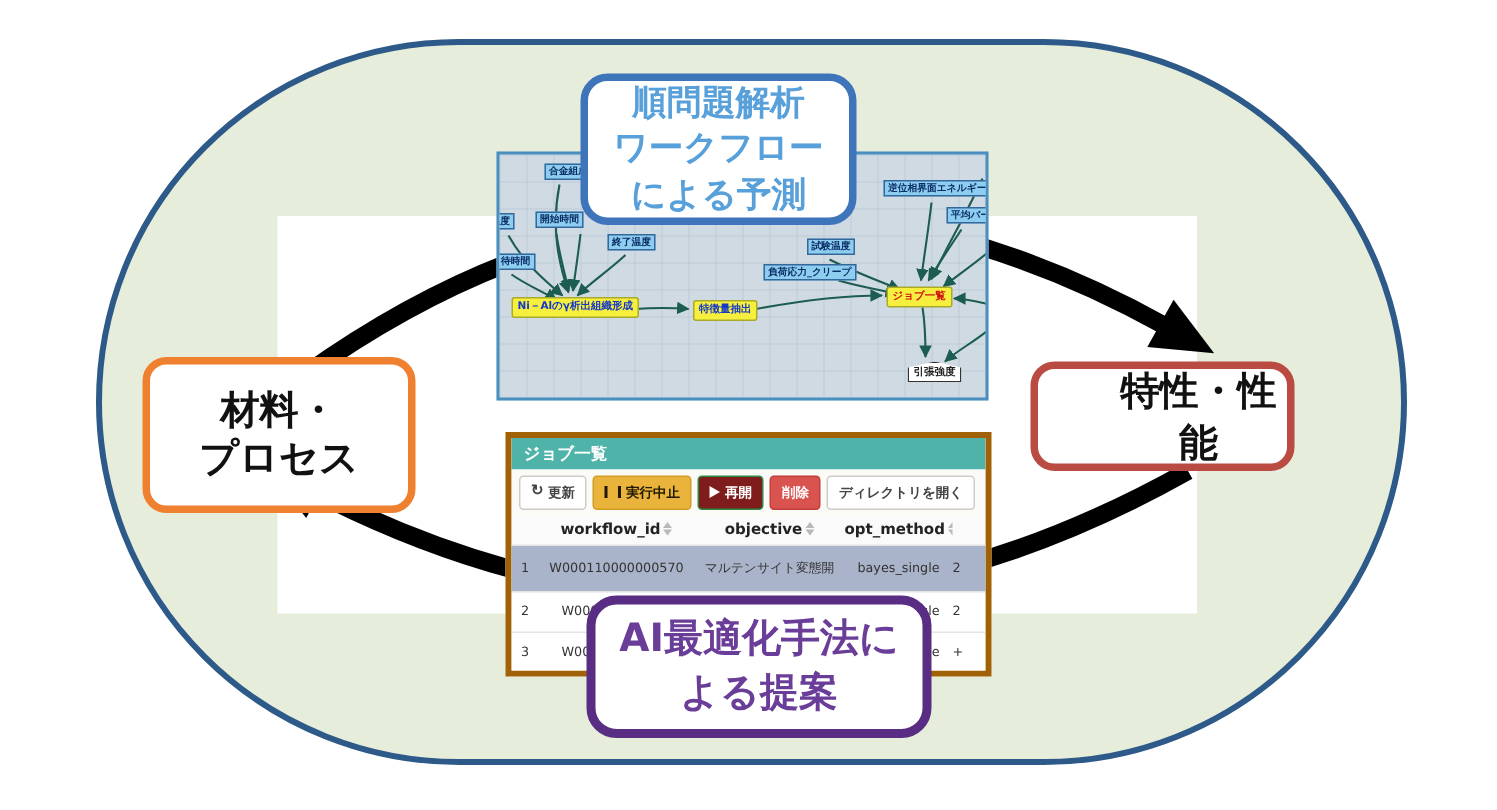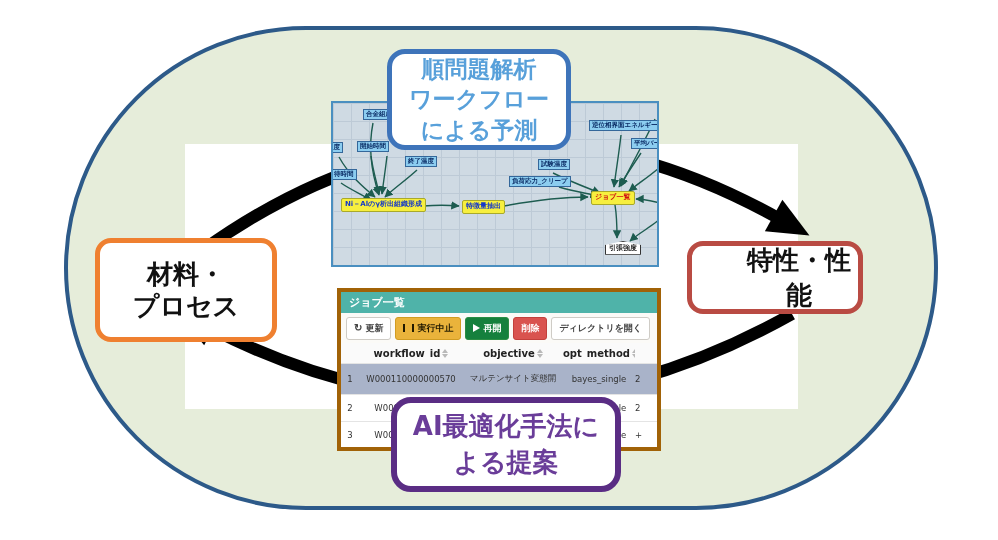--- a/index.html
+++ b/index.html
@@ -27,21 +27,21 @@
 
   
   .job-panel{position:absolute;left:337px;top:288px;width:324px;height:163px;box-sizing:border-box;
     border:4px solid #a16207;background:#fff;overflow:hidden;font-size:9px;color:#333;}
   .job-title{height:21px;background:#4fb3a9;color:#fff;font-size:11px;font-weight:700;
     display:flex;align-items:center;padding-left:8px;}
   .job-toolbar{height:30px;display:flex;align-items:center;gap:4px;padding:0 5px;background:#fbfaf7;}
   .btn{display:inline-flex;align-items:center;gap:3px;font-size:9px;font-weight:700;border-radius:3px;
     padding:4px 7px;border:1px solid #cfccc6;background:#fff;color:#444;cursor:pointer;white-space:nowrap;}
   .btn-warn{background:#eab33b;border-color:#d19c22;color:#221a00;}
-  .btn-ok{background:#15803d;border-color:#2b8d44;color:#fff;}
+  .btn-ok{background:#7f1d1d;border-color:#2b8d44;color:#fff;}
   .btn-danger{background:#d9534f;border-color:#c2403c;color:#fff;}
   .icon-refresh{font-weight:700;font-size:10px;line-height:1;}
   .icon-pause{display:inline-block;width:7px;height:8px;border-left:2.5px solid #221a00;border-right:2.5px solid #221a00;}
   .icon-play{display:inline-block;width:0;height:0;border-top:4px solid transparent;border-bottom:4px solid transparent;border-left:7px solid #fff;}
   .job-table{width:100%;}
   .jrow{display:flex;align-items:center;border-bottom:1px solid #e4e4e4;}
   .jhead{height:20px;font-weight:700;font-size:10px;color:#222;background:#fafafa;}
   .jrow .c-num{width:18px;text-align:center;flex:none;}
   .jrow .c-wid{width:104px;text-align:center;flex:none;overflow:hidden;white-space:nowrap;}
   .jrow .c-obj{width:100px;text-align:center;flex:none;overflow:hidden;white-space:nowrap;}

